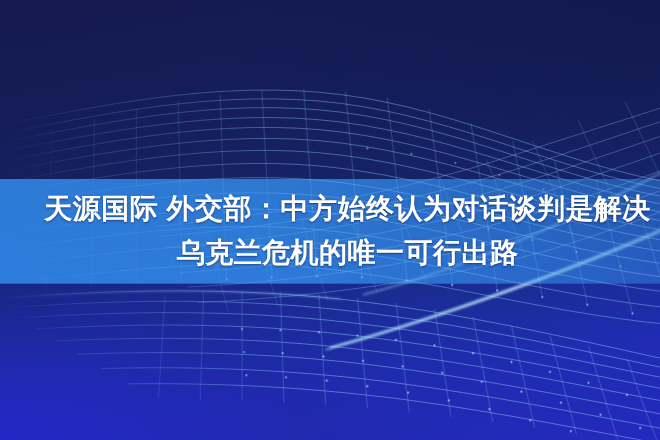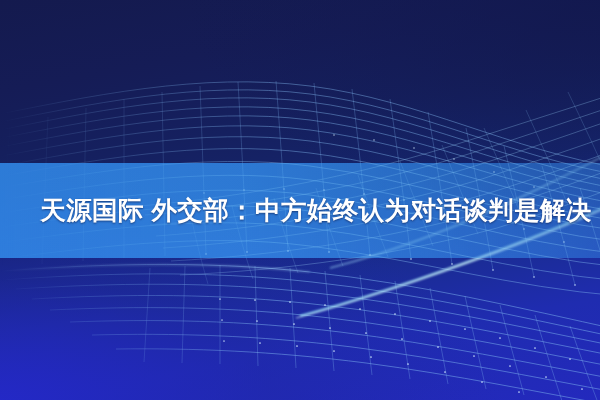--- a/index.html
+++ b/index.html
@@ -291,15 +291,16 @@
         </g>
       </g>
     </svg>
   </div>
 
   <div class="band-solid"></div>
   <div class="band"></div>
 
   <div class="headline">
     <span class="line1">天源国际 外交部：中方始终认为对话谈判是解决</span>
+    <span class="line2">乌克兰危机的唯一可行出路</span>
   </div>
 
 </div>
 
 </body></html>

